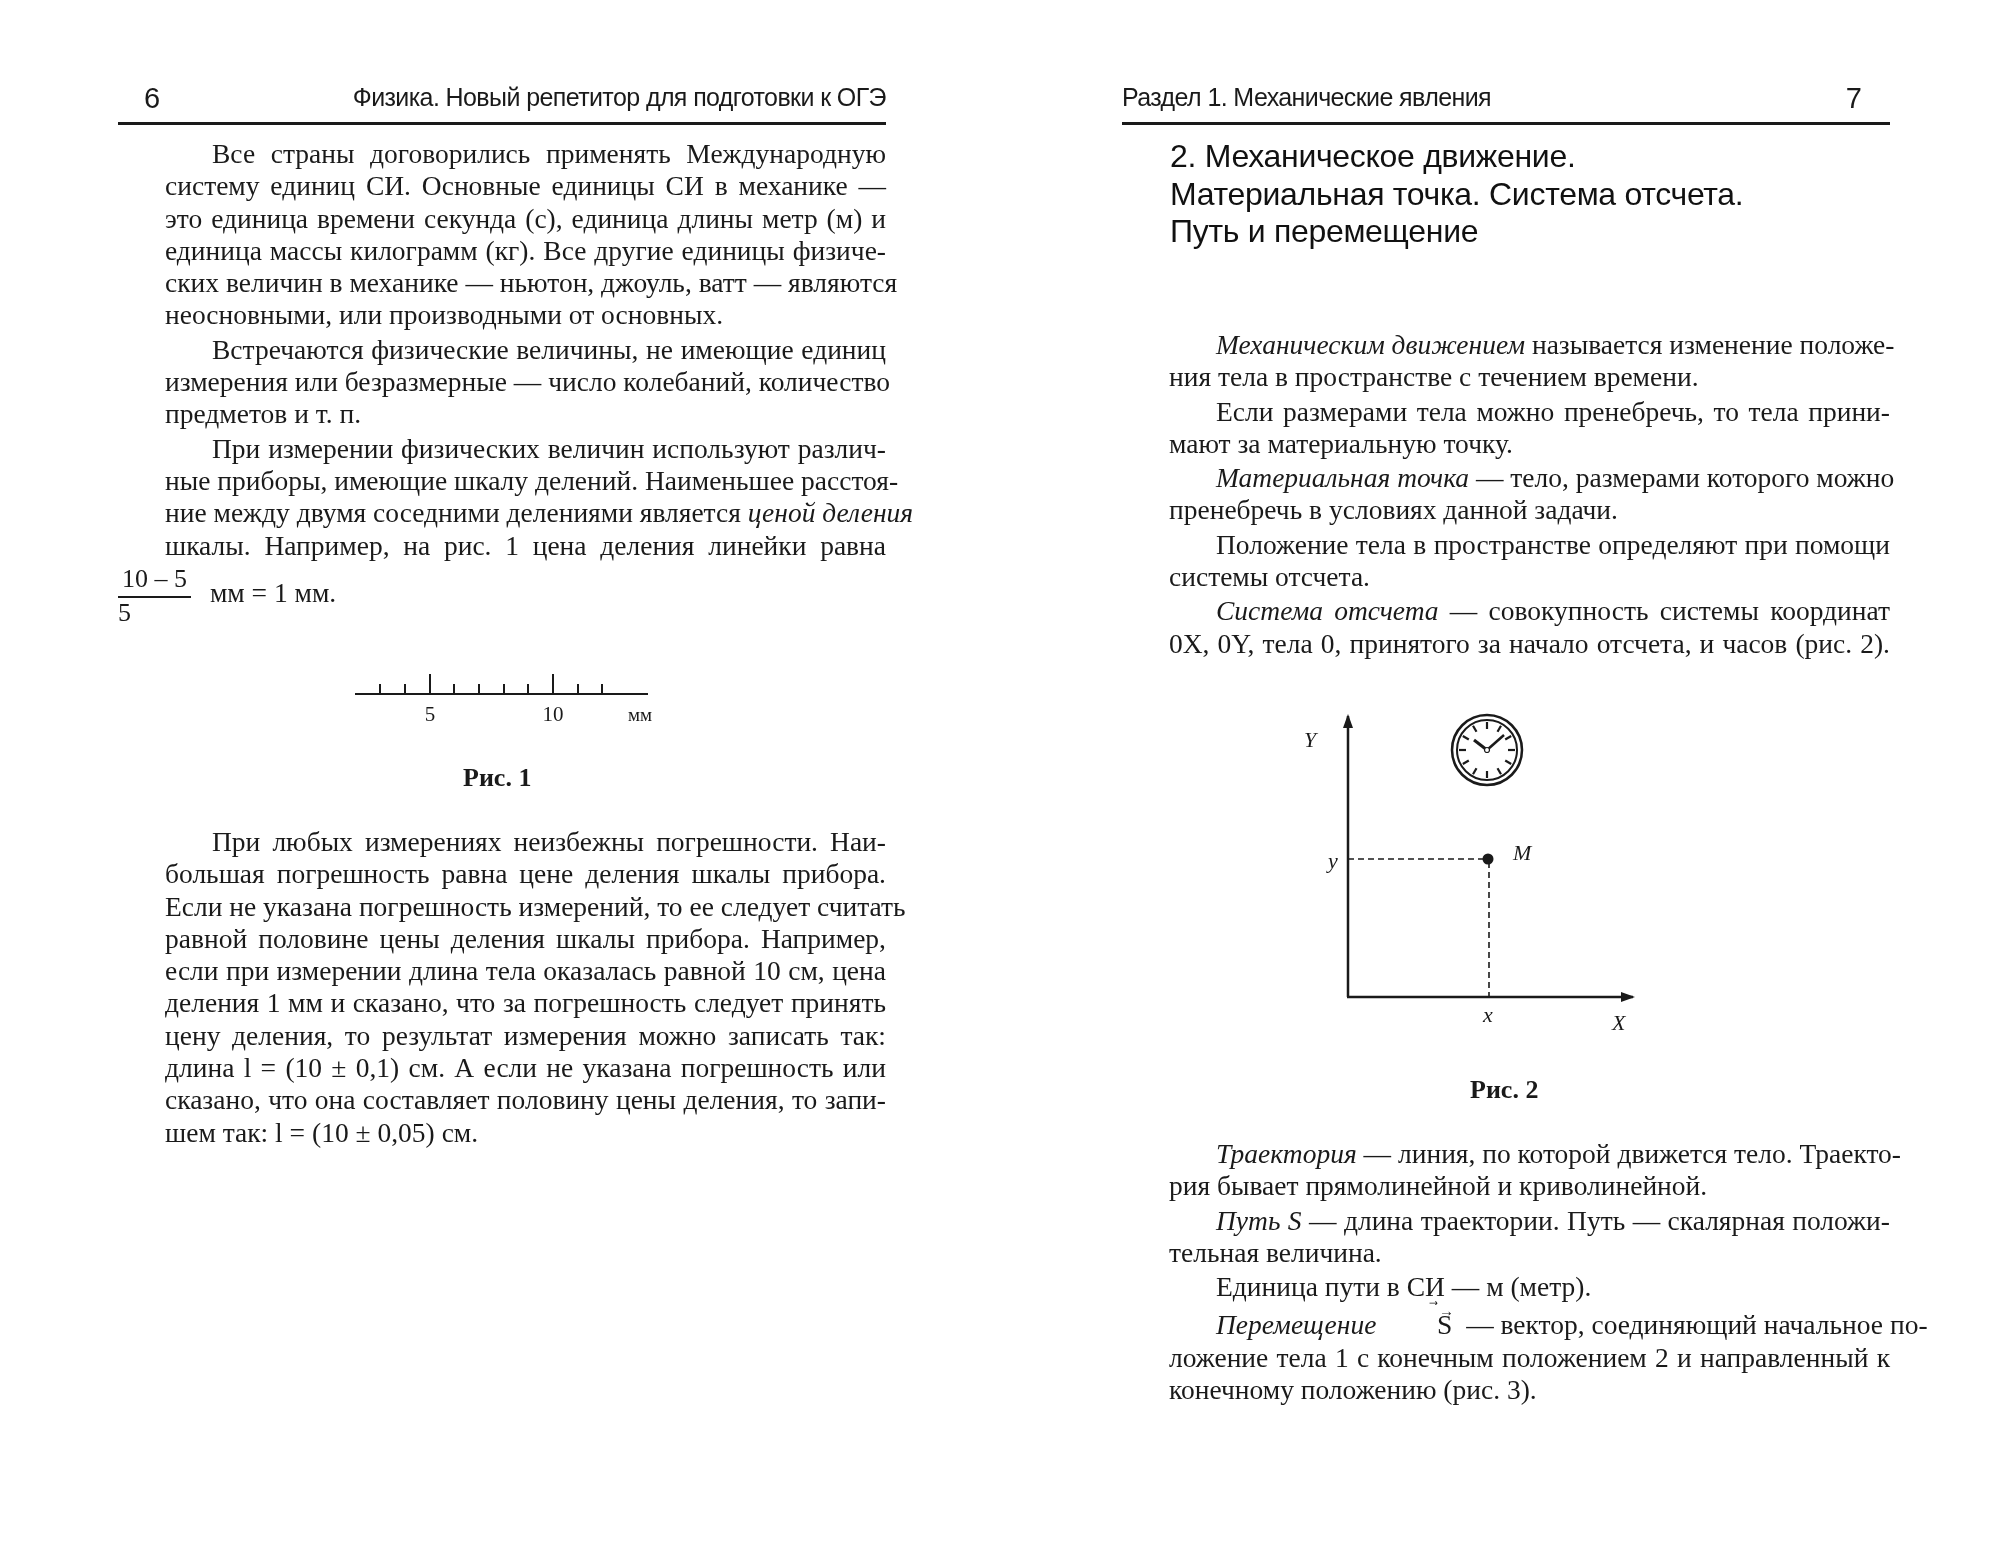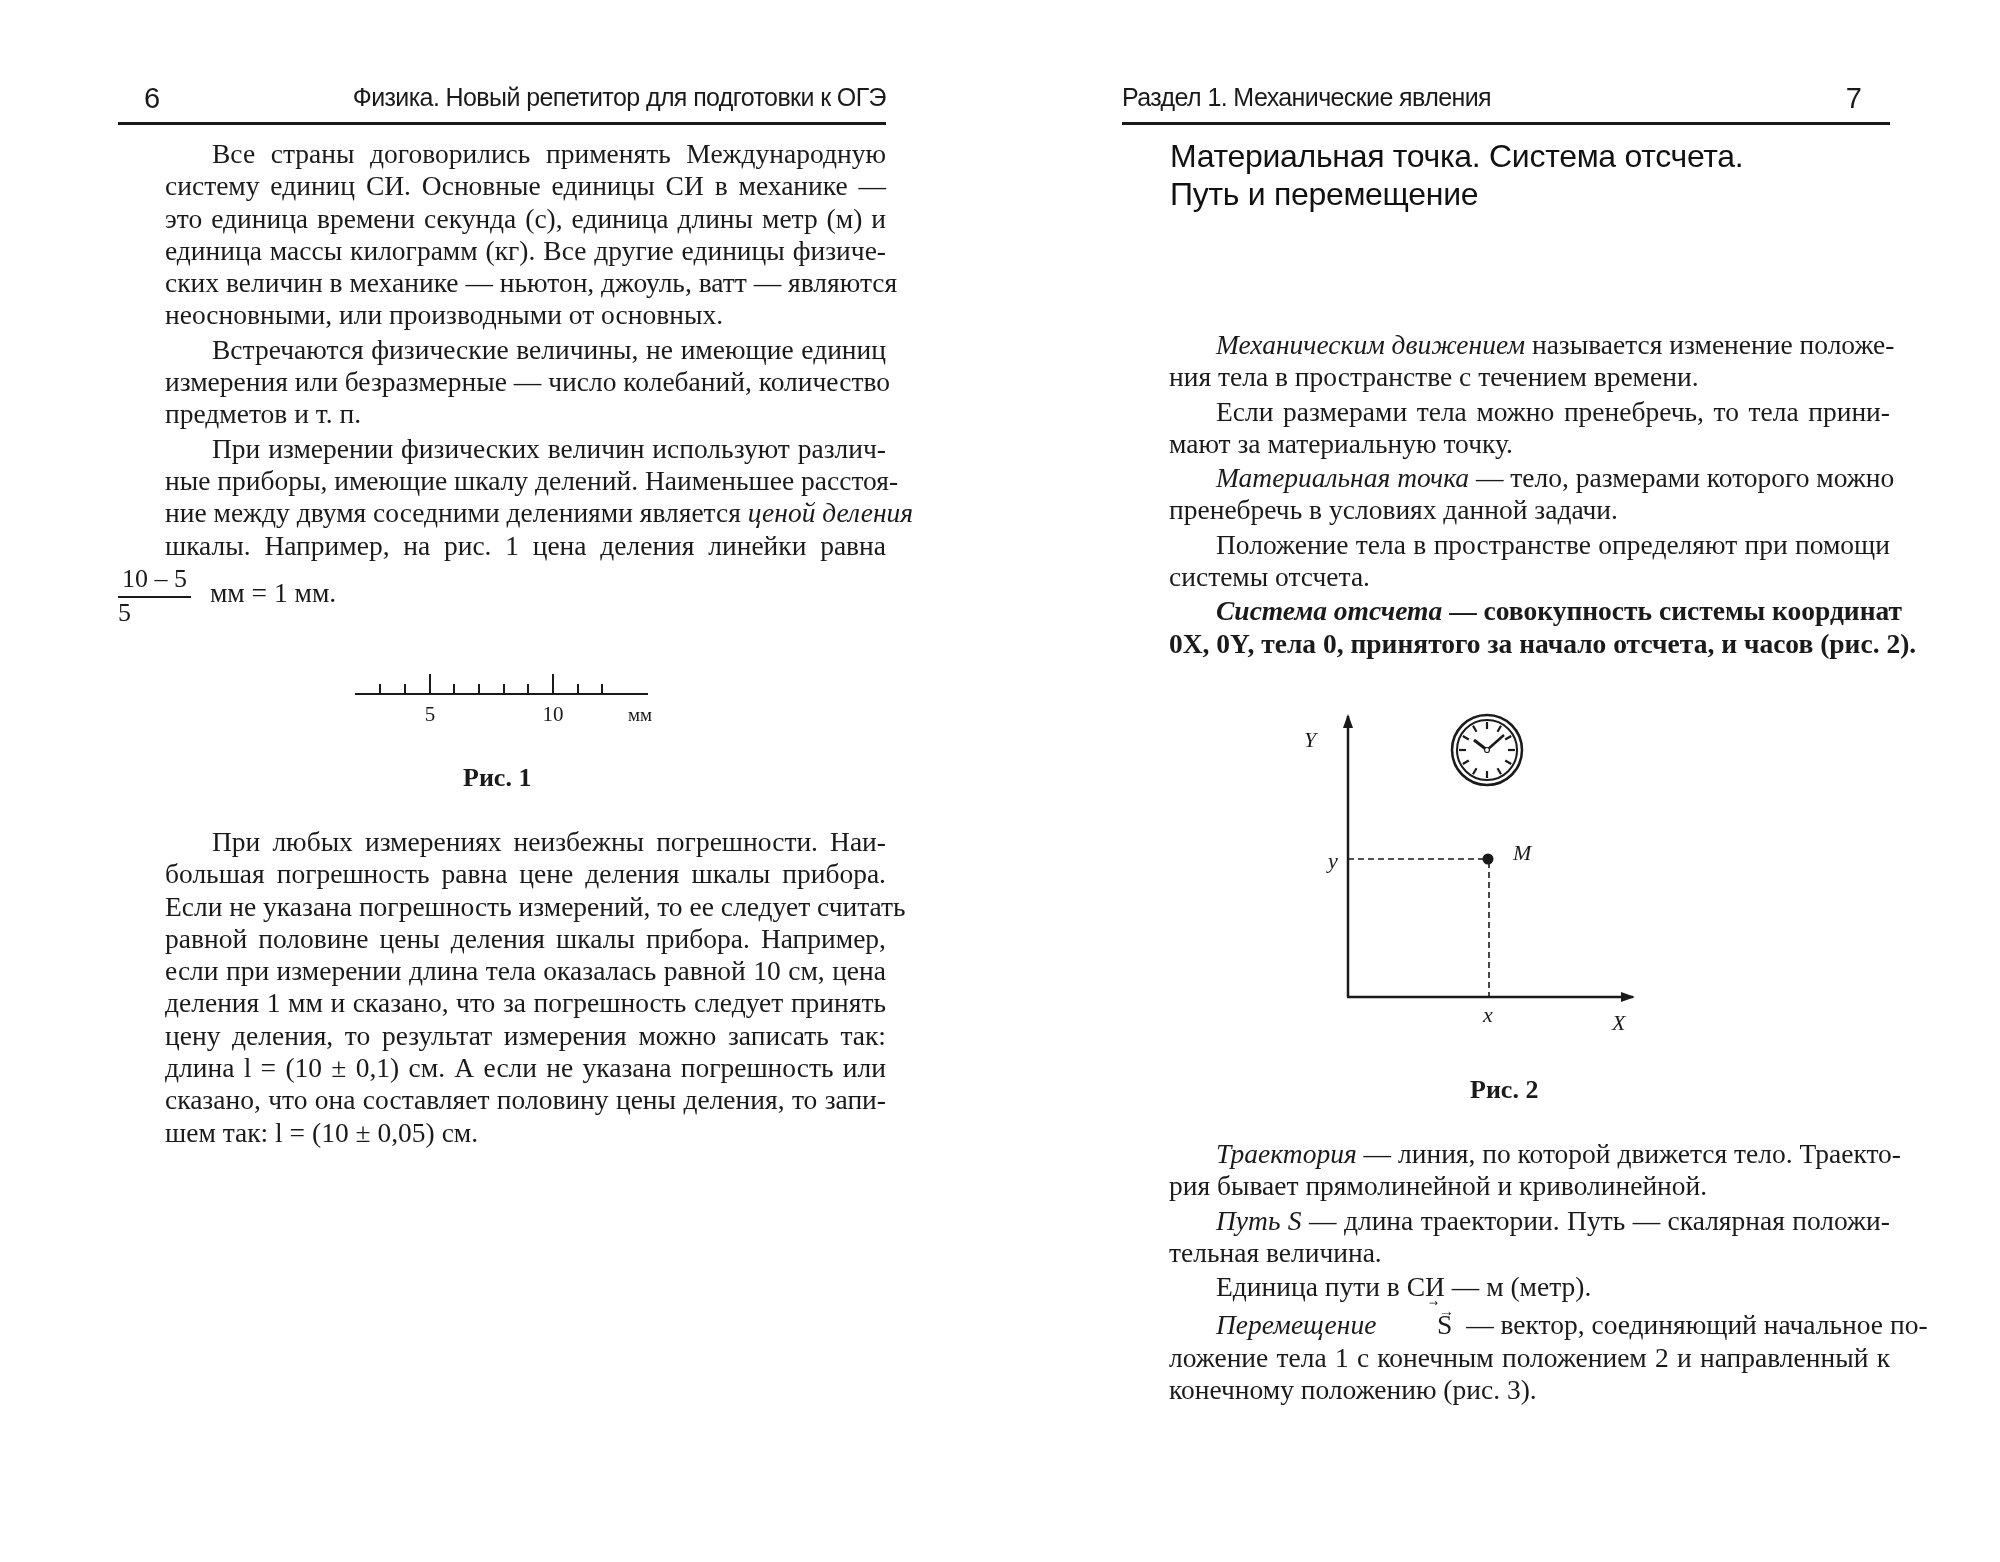--- a/index.html
+++ b/index.html
@@ -101,20 +101,21 @@
 </div>
 
 <div class="page" id="page-right">
   <div class="run-head">
     <span class="title" style="left:0;">Раздел 1. Механические явления</span>
     <span class="num" style="right:28px;">7</span>
   </div>
   <div class="rule"></div>
 
   <div class="heading">
+    <div>2. Механическое движение.</div>
     <div>Материальная точка. Система отсчета.</div>
     <div>Путь и перемещение</div>
   </div>
 
   <div class="body" style="top:329px;">
     <p>
       <span class="line ind"><i>Механическим движением</i><span> называется изменение положе-</span></span>
       <span class="line last">ния тела в пространстве с течением времени.</span>
     </p>
     <p style="margin-top:2px;">
@@ -122,21 +123,21 @@
       <span class="line last">мают за материальную точку.</span>
     </p>
     <p style="margin-top:2px;">
       <span class="line ind"><i>Материальная точка</i><span> — тело, размерами которого можно</span></span>
       <span class="line last">пренебречь в условиях данной задачи.</span>
     </p>
     <p style="margin-top:2px;">
       <span class="line ind">Положение тела в пространстве определяют при помощи</span>
       <span class="line last">системы отсчета.</span>
     </p>
-    <p style="margin-top:2px;font-weight:bold;">
+    <p style="margin-top:2px;">
       <span class="line ind"><i>Система отсчета</i><span> — совокупность системы координат</span></span>
       <span class="line">0X, 0Y, тела 0, принятого за начало отсчета, и часов (рис. 2).</span>
     </p>
   </div>
 
   <svg style="position:absolute; left:156px; top:700px;" width="420" height="340" viewBox="0 0 420 340">
     <defs>
       <marker id="arr" markerWidth="14" markerHeight="10" refX="12" refY="5" orient="auto" markerUnits="userSpaceOnUse">
         <path d="M0,0 L14,5 L0,10 Z" fill="#1a1a1a"></path>
       </marker>

